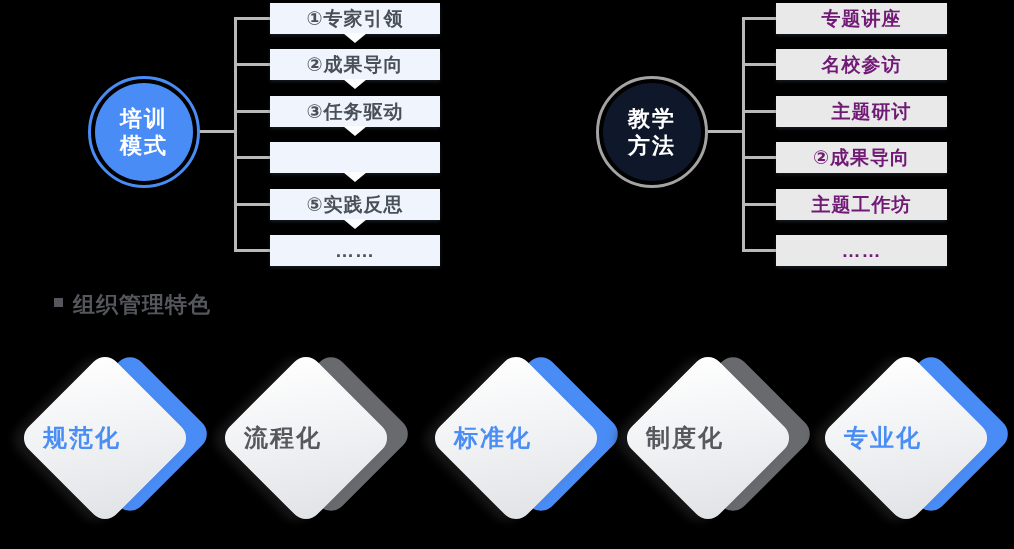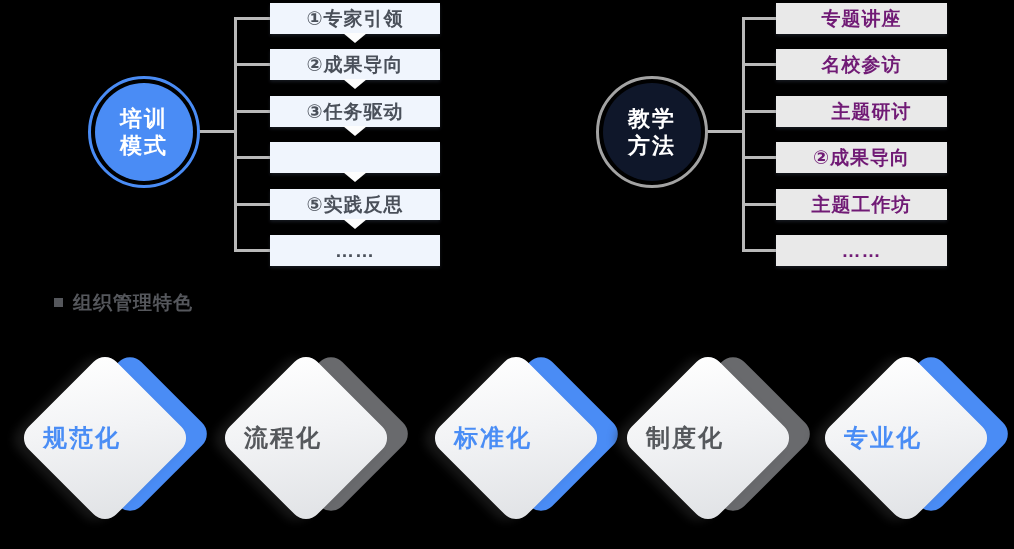--- a/index.html
+++ b/index.html
@@ -48,21 +48,21 @@
     border-top: 10px solid #fdfdfd;
   }
 
   
   .heading-bullet {
     position: absolute; left: 54px; top: 298px;
     width: 9px; height: 9px; background: #55575c;
   }
   .heading-text {
     position: absolute; left: 73px; top: 290px;
-    font-size: 19px; font-weight: bold; color: #55575c; letter-spacing: 1px;
+    font-size: 22px; font-weight: bold; color: #55575c; letter-spacing: 1px;
   }
 
   
   .diamond-group { position: absolute; width: 0; height: 0; }
   .diamond-back {
     position: absolute; width: 118px; height: 118px;
     border-radius: 16px; transform: rotate(45deg);
   }
   .diamond-back.blue { background: #4a8cf5; }
   .diamond-back.gray { background: #696a6d; }

